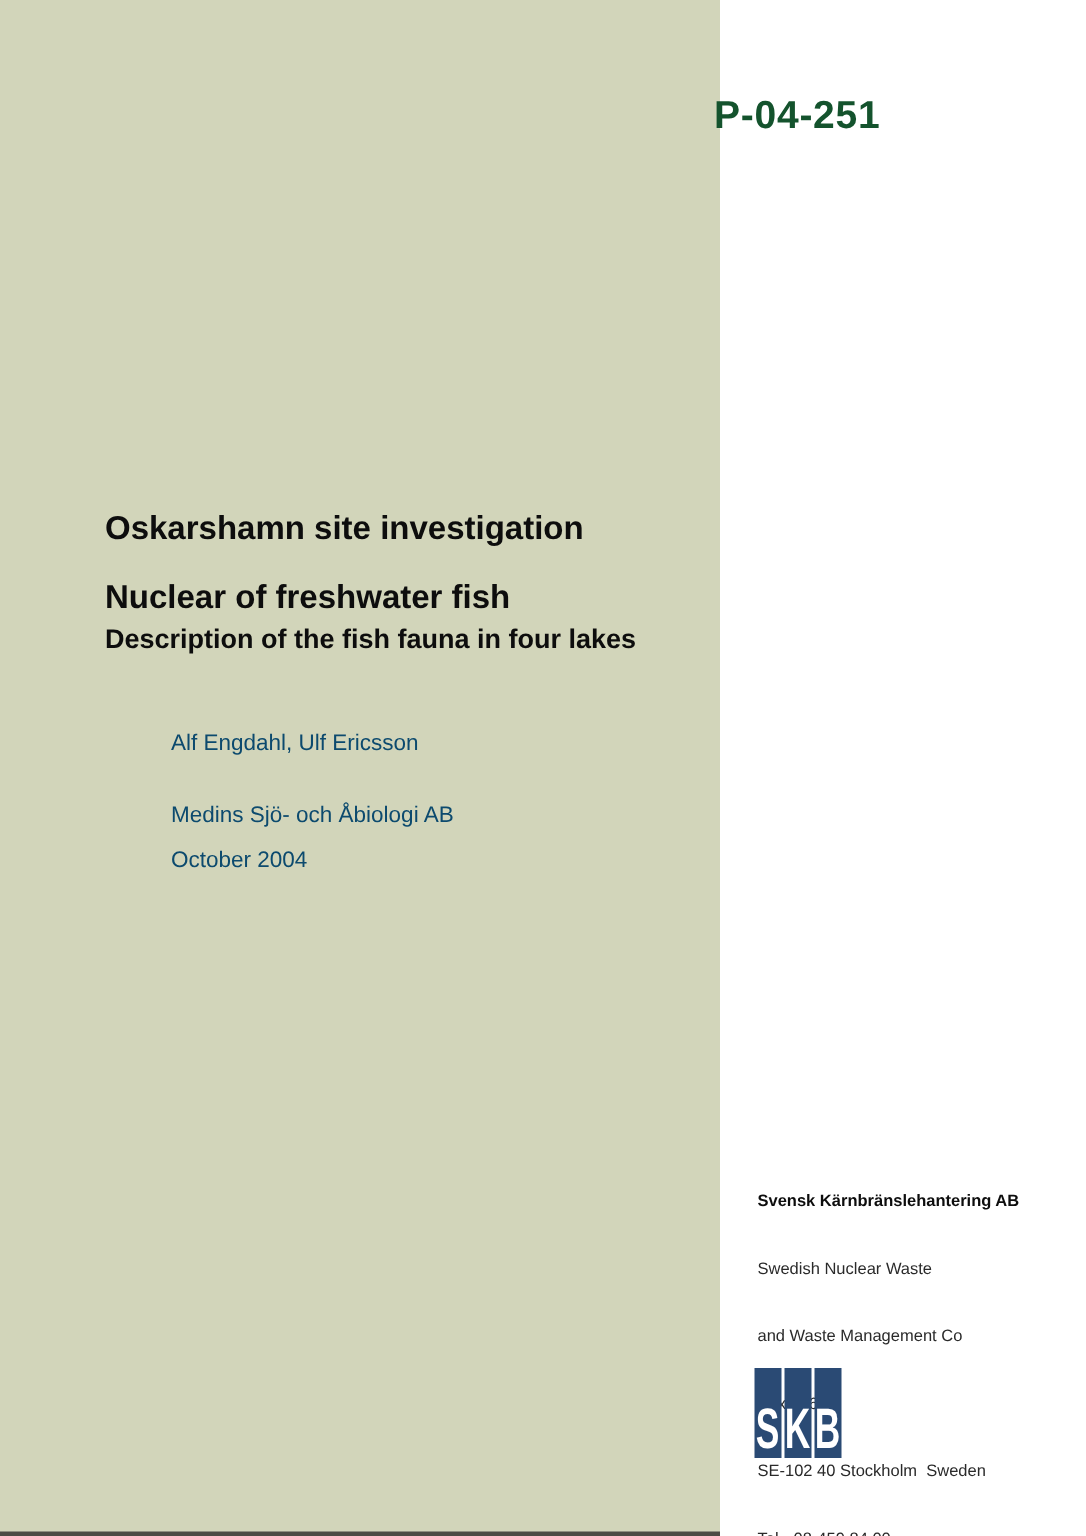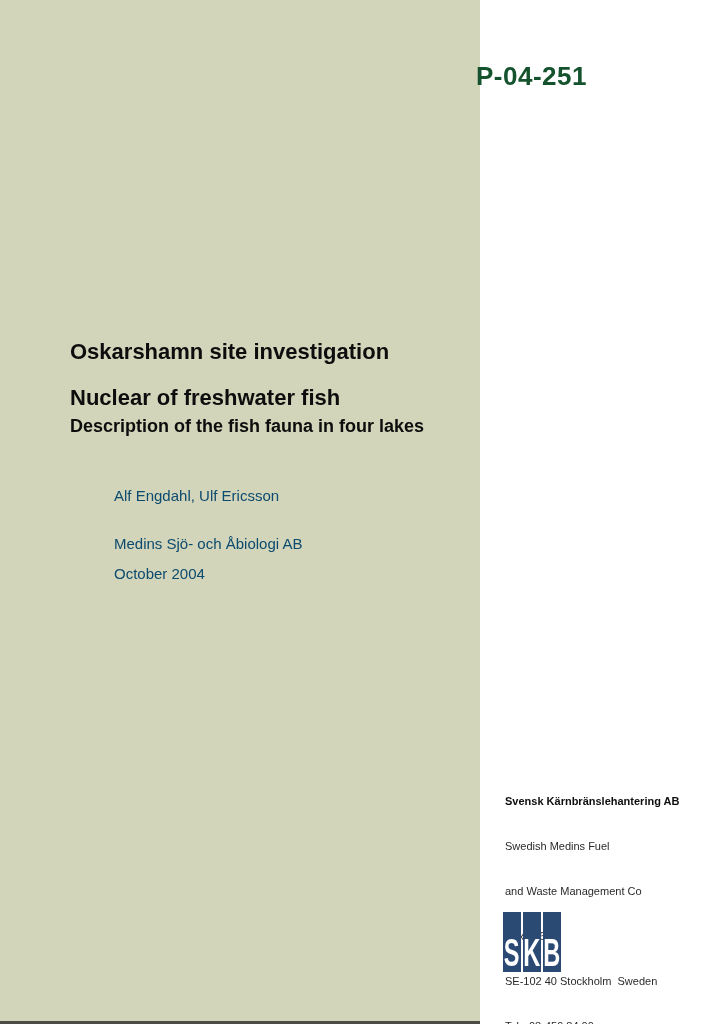--- a/index.html
+++ b/index.html
@@ -132,21 +132,21 @@
   <div class="subtitle-line">Description of the fish fauna in four lakes</div>
 
   <div class="body-line authors">Alf Engdahl, Ulf Ericsson</div>
 
   <div class="body-line affiliation">Medins Sjö- och Åbiologi AB</div>
 
   <div class="body-line date">October 2004</div>
 
   <div class="address-block">
     <div class="company">Svensk Kärnbränslehantering AB</div>
-    <div>Swedish Medins Fuel</div>
+    <div>Swedish Nuclear Waste</div>
     <div>and Waste Management Co</div>
     <div>Box 5864</div>
     <div>SE-102 40 Stockholm  Sweden</div>
     <div class="contact-row">
       <span class="contact-label">Tel</span>
       <span class="contact-value">08-459 84 00</span>
     </div>
     
     
     

